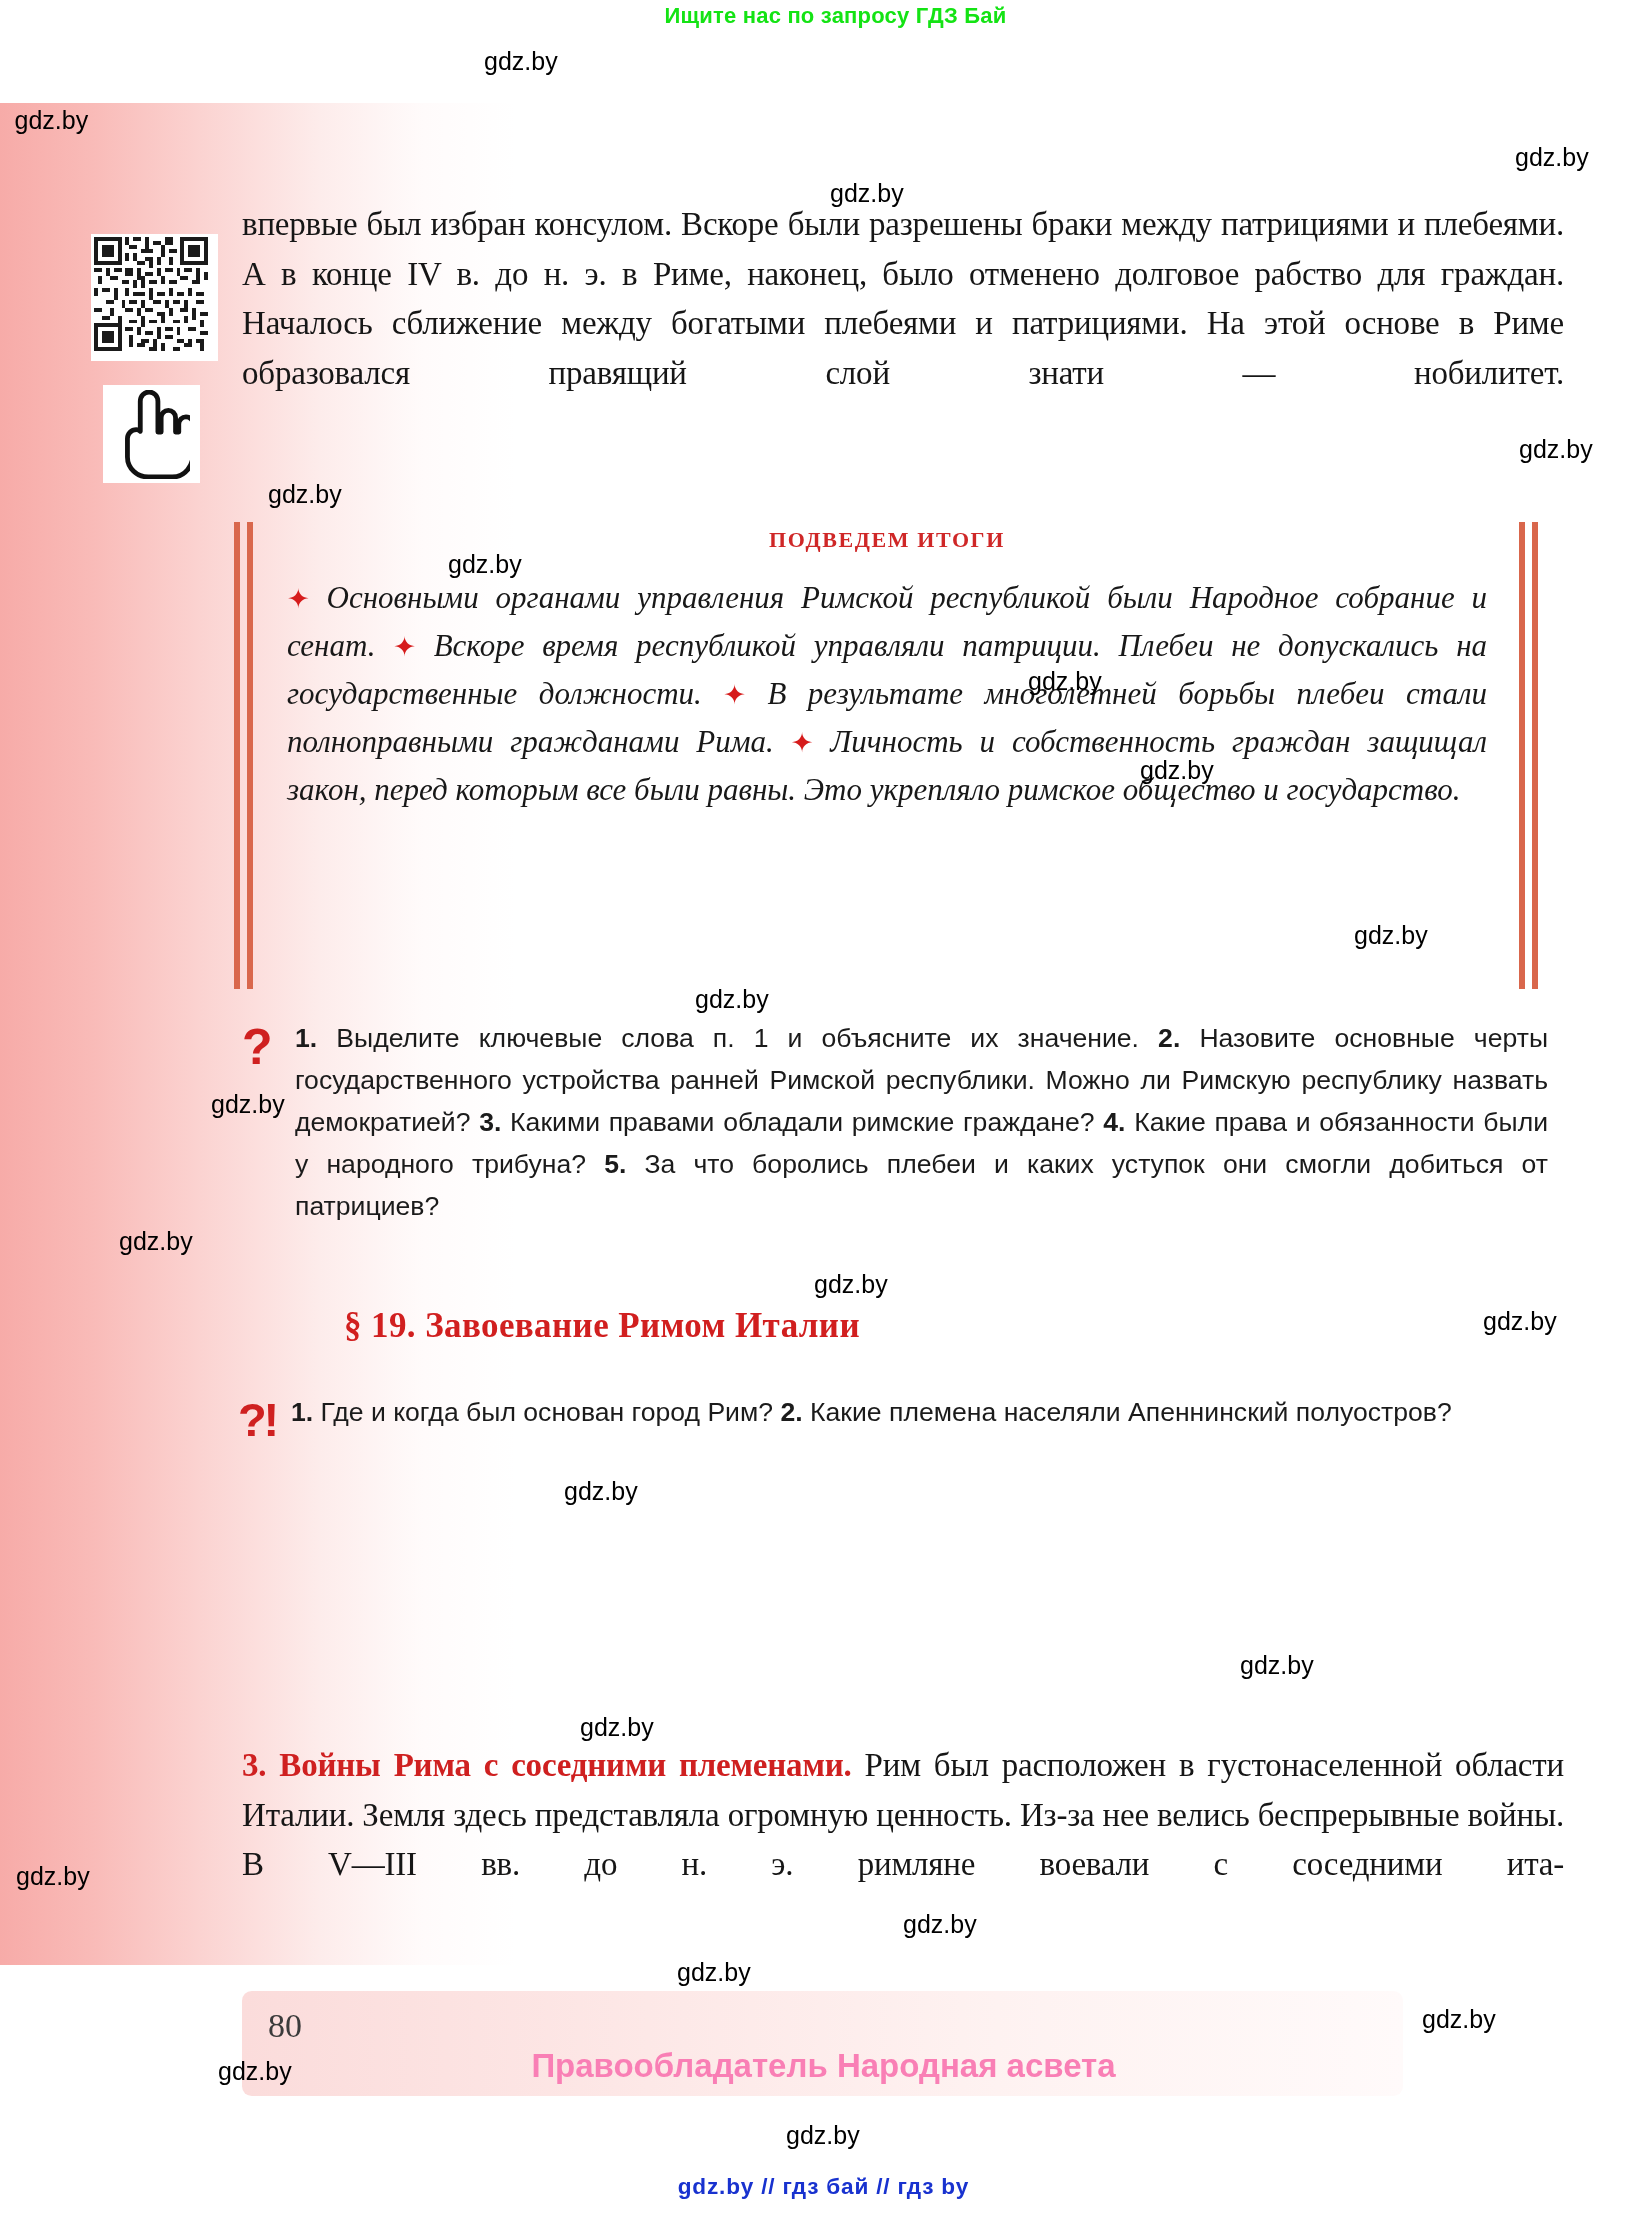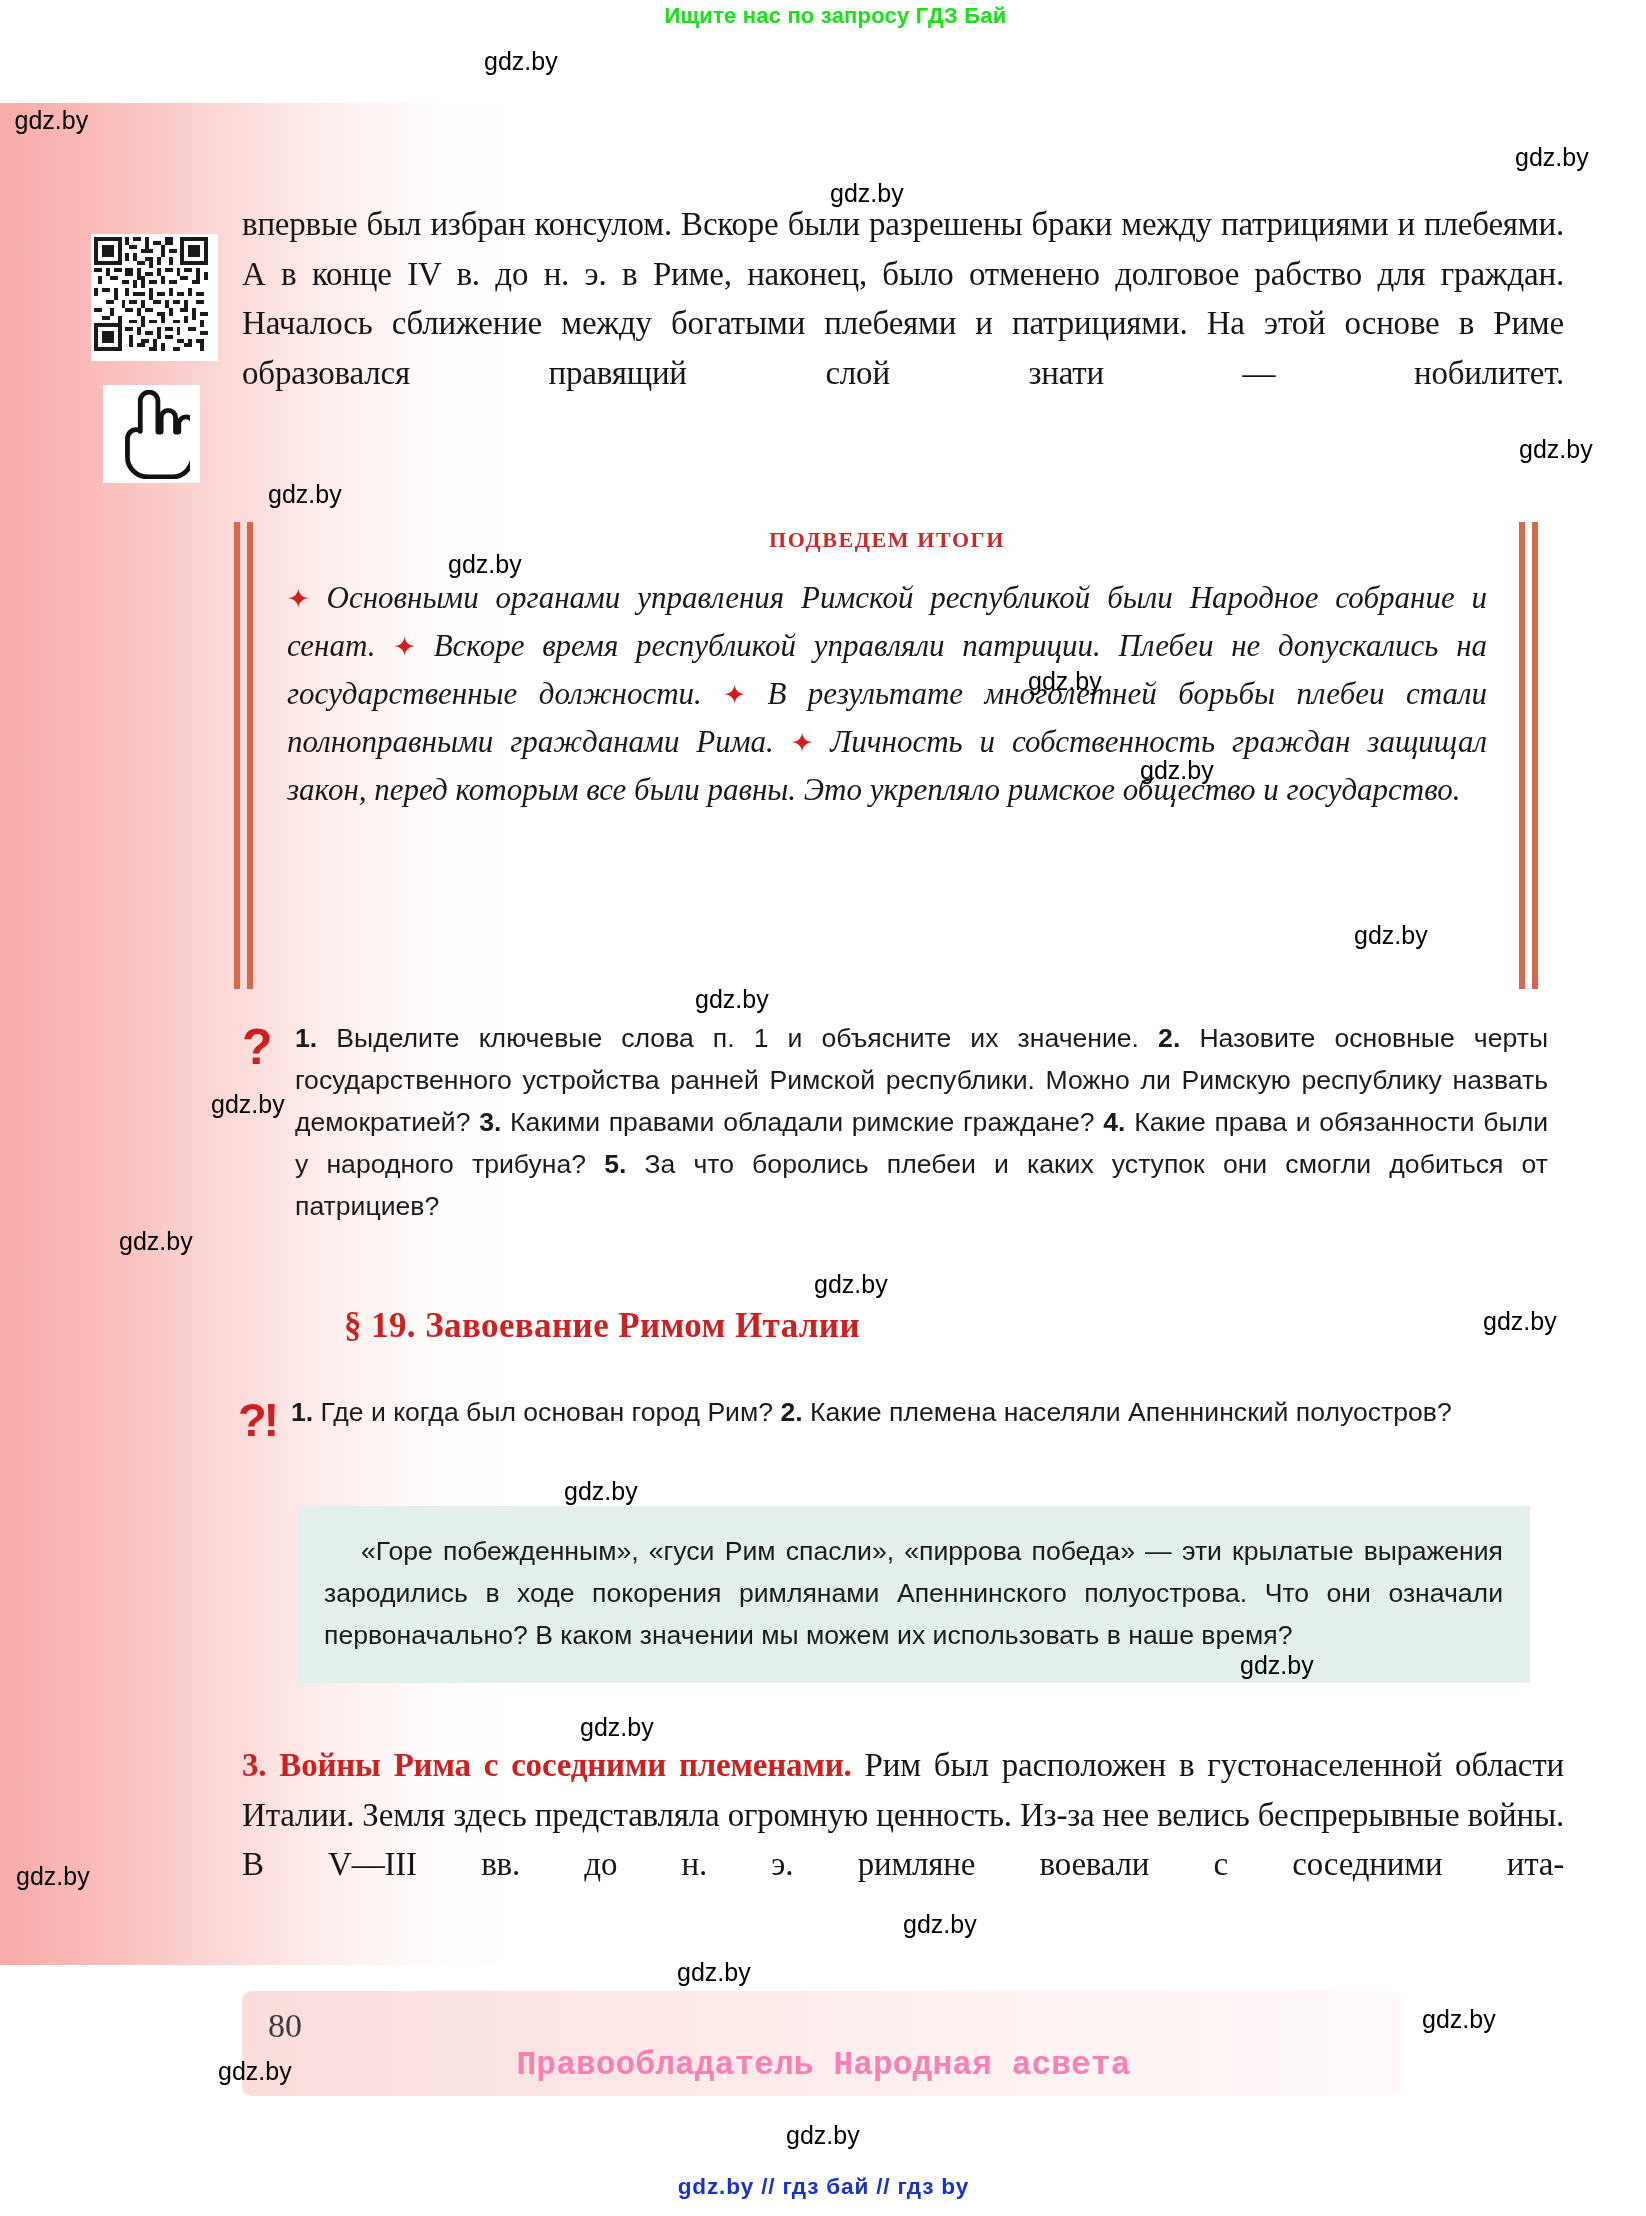--- a/index.html
+++ b/index.html
@@ -168,21 +168,21 @@
   
   .pagenum{
     position:absolute;left:268px;top:2007px;
     font-family:"Liberation Serif", serif;
     font-size:34px;color:#3b3b3b;
   }
   .copyright{
     position:absolute;top:2047px;left:0;width:100%;
     text-align:center;
     color:#f97fb5;
-    font-family:Liberation Mono, monospace;
+    font-family:Liberation Sans, sans-serif;
     font-weight:bold;
     font-size:33px;
   }
   .bottomline{
     position:absolute;top:2174px;left:0;width:100%;
     text-align:center;
     color:#1832cf;
     font-family:"Liberation Sans", sans-serif;
     font-weight:bold;
     font-size:22.6px;
@@ -368,23 +368,20 @@
   <div class="qblock" style="left:238px;top:1391px;width:1310px;">
     <div class="qmark" style="font-size:47px;letter-spacing:-3.2px;">?!</div>
     <div class="qtext last">
       <b class="qn">1.</b>
       <span>Где и когда был основан город Рим?</span>
       <b class="qn">2.</b>
       <span>Какие племена населяли Апеннинский полуостров?</span>
     </div>
   </div>
 
-  <div class="mintbox">
-    <div class="mint-text last">«Горе побежденным», «гуси Рим спасли», «пиррова победа» — эти крылатые выражения зародились в ходе покорения римлянами Апеннинского полуострова. Что они означали первоначально? В каком значении мы можем их использовать в наше время?</div>
-  </div>
 
   <div class="col" style="top:1741px;">
     <div class="body-serif lastline">
       <span class="redrun">3. Войны Рима с соседними племенами.</span><span> Рим был расположен в густонаселенной области Италии. Земля здесь представляла огромную ценность. Из-за нее велись беспрерывные войны. В V—III вв. до н. э. римляне воевали с соседними ита-</span>
     </div>
   </div>
 
   <div class="pagenum">80</div>
   <div class="copyright">Правообладатель Народная асвета</div>
   <div class="bottomline">gdz.by  //  гдз бай  //  гдз by</div>

